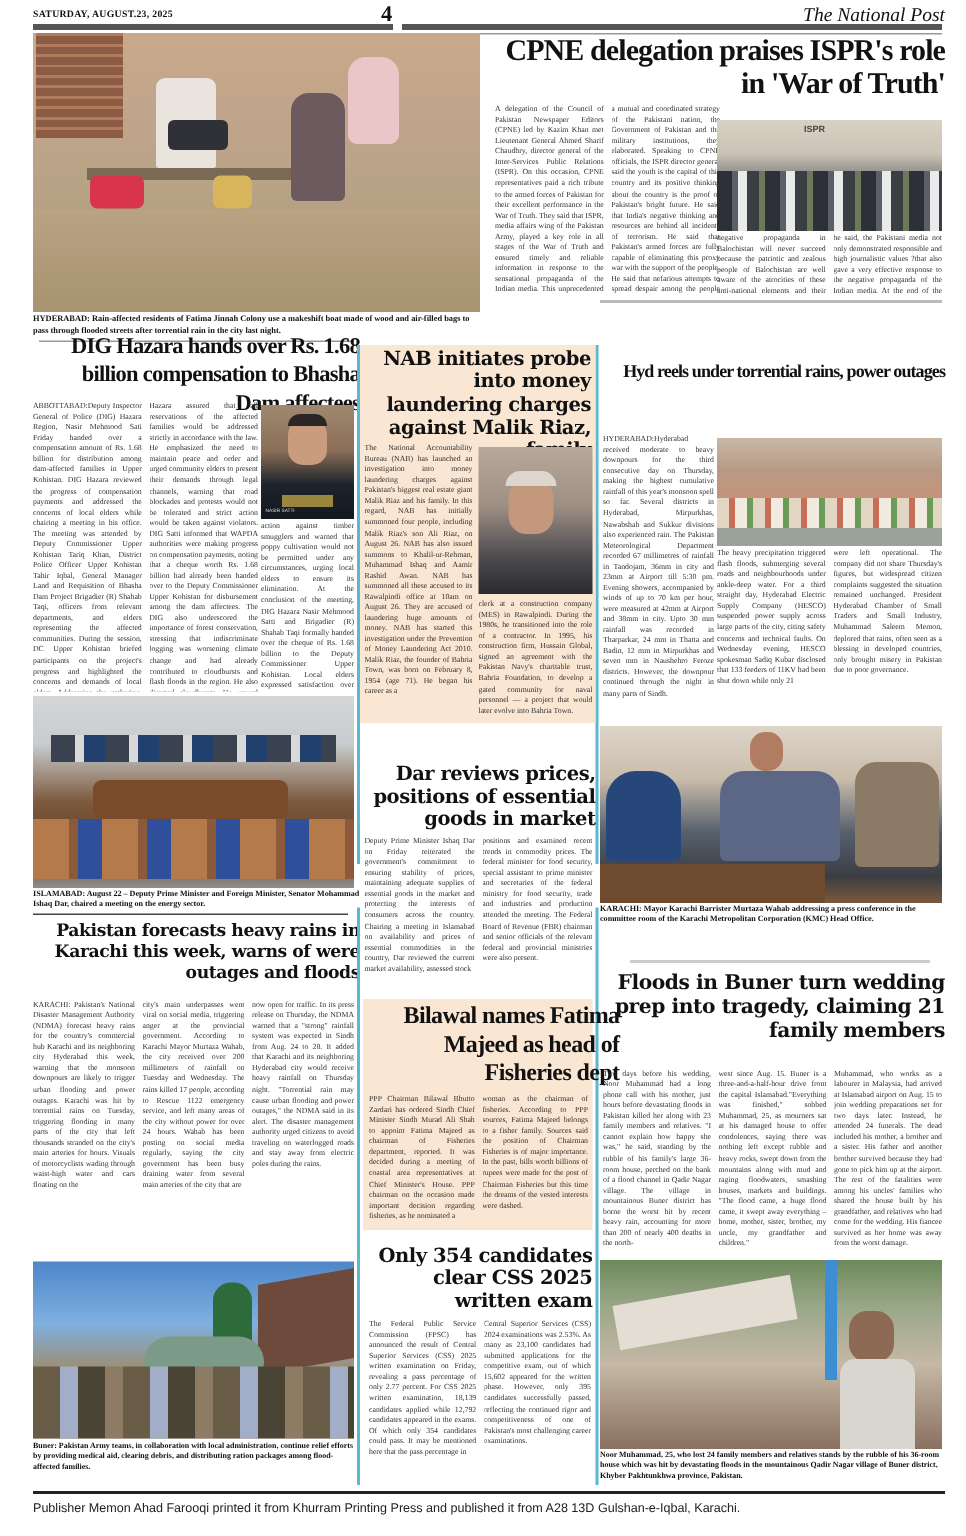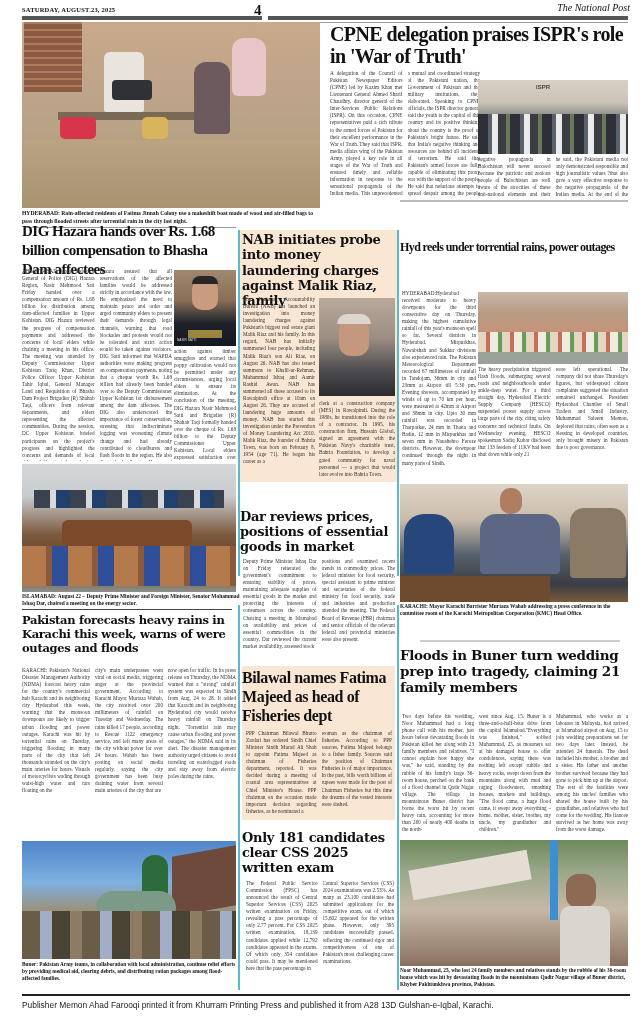--- a/index.html
+++ b/index.html
@@ -1,27 +1,27 @@
 <!DOCTYPE html>
 <html><head>
 <meta charset="utf-8">
 <style>
 *{box-sizing:border-box;margin:0;padding:0}
 html,body{width:644px;height:1024px;background:#fff;overflow:hidden}
 body{position:relative;font-family:"Liberation Serif",serif;color:#111}
 .abs{position:absolute}
 .dateline{left:22px;top:6px;font-size:6.5px;font-weight:bold;letter-spacing:.2px}
 .pageno{left:254px;top:2px;font-size:15px;font-weight:bold}
-.masthead{right:14px;top:2px;font-size:10px;font-style:italic}
+.masthead{right:14px;top:2px;font-size:13px;font-style:italic}
 .rule-left{left:22px;top:16px;width:240px;height:4px;background:#555}
 .rule-right{left:268px;top:16px;width:360px;height:4px;background:#555}
 .rule-right2{left:268px;top:22px;width:360px;height:1px;background:#999}
 .photo{overflow:hidden}
 .cap{font-size:5.6px;font-weight:bold;line-height:1.35}
-.hl{font-weight:bold;text-align:left;line-height:1.08}
+.hl{font-weight:bold;text-align:right;line-height:1.08}
 .cols{display:flex;gap:5px}
 .col{flex:1;font-size:5.2px;line-height:1.36;text-align:justify;color:#333;overflow:hidden}
 .box-tan{background:#f9e6d3}
 .vline{width:2px;background:#5bb8d1}
 .hline{height:2px;background:#777}
 .footer{left:22px;top:1000px;font-family:"Liberation Sans",sans-serif;font-size:8.4px;color:#222}
 .footrule{left:22px;top:994px;width:608px;height:2px;background:#222}
 </style>
 </head>
 <body>
@@ -155,21 +155,21 @@
 </div>
 
 <div class="abs photo" style="left:22px;top:841px;width:214px;height:118px;background:linear-gradient(180deg,#4f86c9 0%,#7eb0e0 35%,#9c8f76 60%,#6b5f4c 100%)">
   <div style="position:absolute;left:120px;top:14px;width:26px;height:40px;background:#2e6b3a;border-radius:12px 12px 2px 2px"></div>
   <div style="position:absolute;left:150px;top:10px;width:64px;height:60px;background:#6d4a3c;transform:skewY(-10deg)"></div>
   <div style="position:absolute;left:74px;top:50px;width:80px;height:34px;background:#7c9a88;border-radius:18px"></div>
   <div style="position:absolute;left:0;top:70px;width:214px;height:48px;background:repeating-linear-gradient(90deg,#6a5d48 0 18px,#a2adc8 18px 30px,#4a4435 30px 48px,#8d7c63 48px 60px)"></div>
 </div>
 <div class="abs cap" style="left:22px;top:961px;width:216px;font-size:5.3px">Buner: Pakistan Army teams, in collaboration with local administration, continue relief efforts by providing medical aid, clearing debris, and distributing ration packages among flood-affected families.</div>
 
-<div class="abs hl" style="left:242px;top:830px;width:153px;font-size:13px;font-family:'DejaVu Serif',serif;letter-spacing:-.3px;line-height:1.17">Only 181 candidates clear CSS 2025 written exam</div>
+<div class="abs hl" style="left:242px;top:830px;width:153px;font-size:13px;font-family:'DejaVu Serif',serif;letter-spacing:-.3px;line-height:1.17">Only 354 candidates clear CSS 2025 written exam</div>
 <div class="abs cols" style="left:246px;top:880px;width:148px;height:110px">
   <div class="col">The Federal Public Service Commission (FPSC) has announced the result of Central Superior Services (CSS) 2025 written examination on Friday, revealing a pass percentage of only 2.77 percent. For CSS 2025 written examination, 18,139 candidates applied while 12,792 candidates appeared in the exams. Of which only 354 candidates could pass. It may be mentioned here that the pass percentage in</div>
   <div class="col">Central Superior Services (CSS) 2024 examinations was 2.53%. As many as 23,100 candidates had submitted applications for the competitive exam, out of which 15,602 appeared for the written phase. However, only 395 candidates successfully passed, reflecting the continued rigor and competitiveness of one of Pakistan's most challenging career examinations.</div>
 </div>
 
 <div class="abs photo" style="left:400px;top:840px;width:228px;height:126px;background:linear-gradient(180deg,#6d8a5b 0%,#9aa789 25%,#c6b8a6 55%,#8a7060 100%)">
   <div style="position:absolute;left:10px;top:20px;width:120px;height:30px;background:#e4ddd3;transform:rotate(-10deg)"></div>
   <div style="position:absolute;left:150px;top:0;width:8px;height:80px;background:#3d8fd4"></div>
   <div style="position:absolute;left:166px;top:34px;width:30px;height:34px;background:#8e6a55;border-radius:12px"></div>
   <div style="position:absolute;left:160px;top:66px;width:50px;height:60px;background:#d9d6cf;border-radius:10px 10px 0 0"></div>

